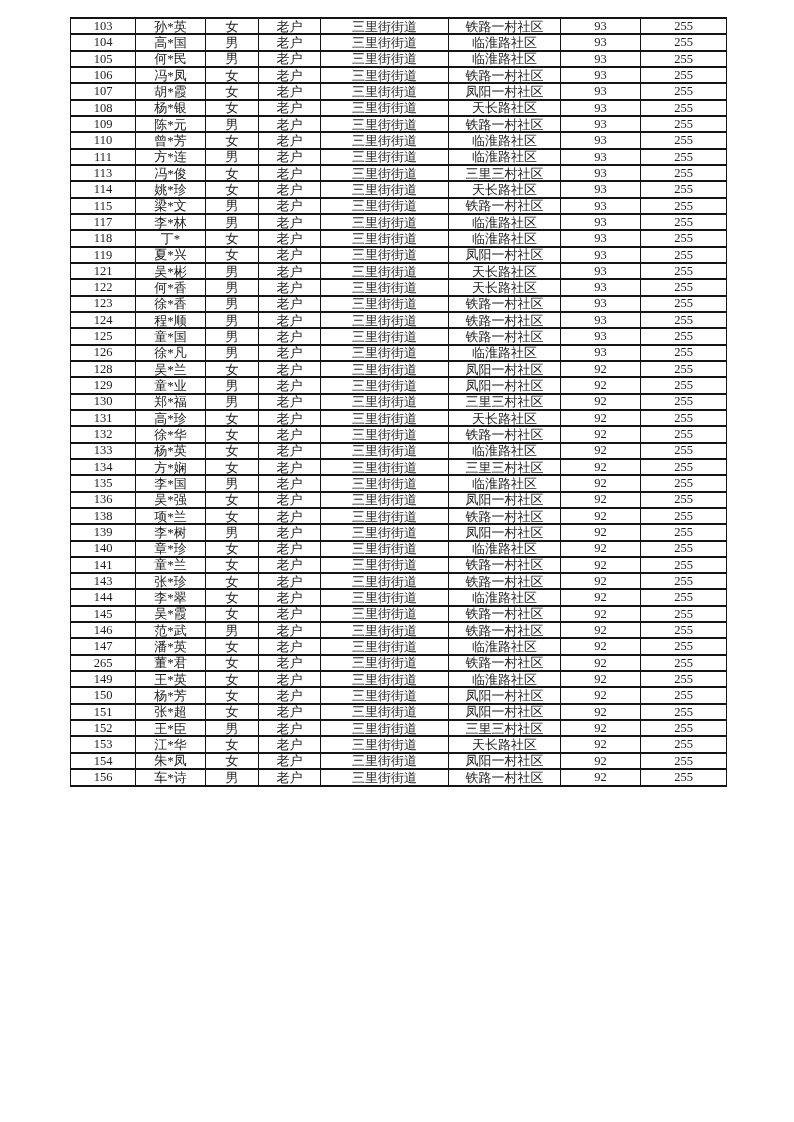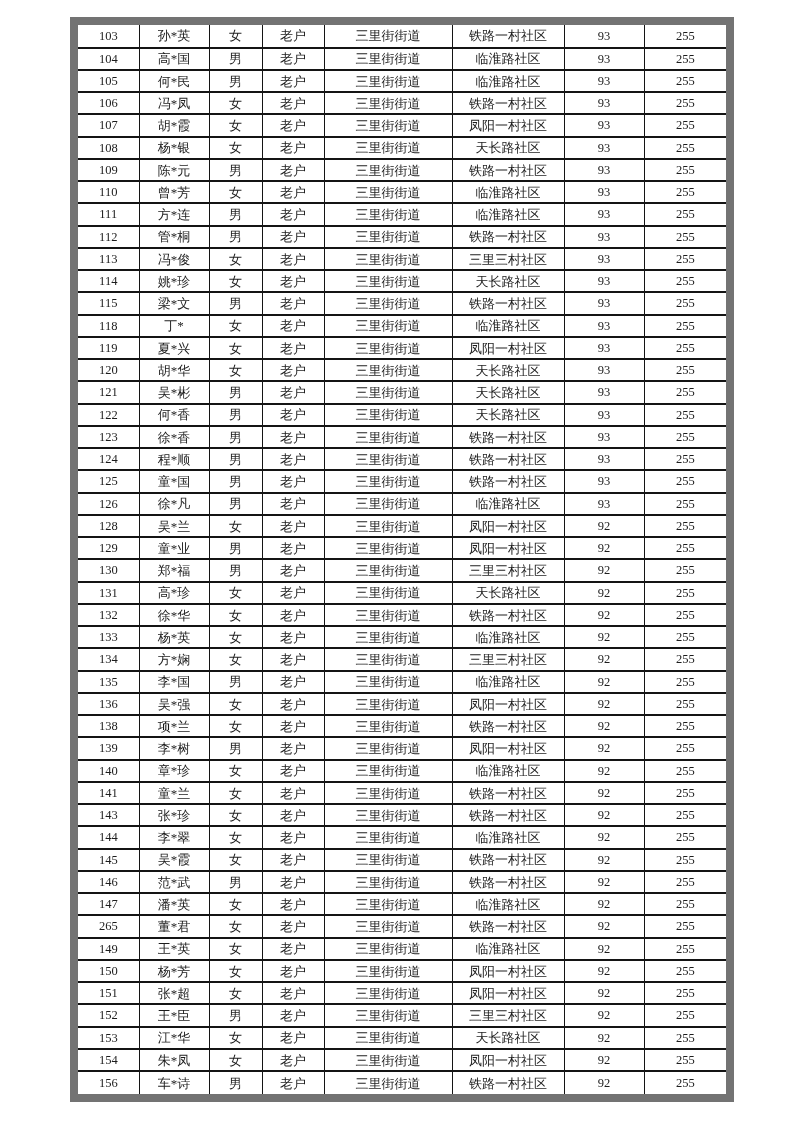--- a/index.html
+++ b/index.html
@@ -22,24 +22,24 @@
     top: 0;
     width: 794px;
     height: 1122px;
     background: #ffffff;
   }
   table.roster {
     position: absolute;
     left: 70px;
     top: 17px;
     width: 656px;
-    height: 1085px;
+    height: 770px;
     border-collapse: collapse;
     table-layout: fixed;
-    border: 8px solid #737373;
+    border: 1px solid #737373;
   }
   table.roster td {
     border-left: 1px solid #141414;
     border-right: 1px solid #141414;
     border-top: 2px solid #141414;
     border-bottom: 2px solid #141414;
     text-align: center;
     vertical-align: middle;
     font-size: 13px;
     line-height: 1;
@@ -152,30 +152,20 @@
           <td class="num">111</td>
           <td>方*连</td>
           <td>男</td>
           <td>老户</td>
           <td>三里街街道</td>
           <td>临淮路社区</td>
           <td class="num">93</td>
           <td class="num">255</td>
         </tr>
         <tr>
-          <td class="num">112</td>
-          <td>管*桐</td>
-          <td>男</td>
-          <td>老户</td>
-          <td>三里街街道</td>
-          <td>铁路一村社区</td>
-          <td class="num">93</td>
-          <td class="num">255</td>
-        </tr>
-        <tr>
           <td class="num">113</td>
           <td>冯*俊</td>
           <td>女</td>
           <td>老户</td>
           <td>三里街街道</td>
           <td>三里三村社区</td>
           <td class="num">93</td>
           <td class="num">255</td>
         </tr>
         <tr>
@@ -192,46 +182,46 @@
           <td class="num">115</td>
           <td>梁*文</td>
           <td>男</td>
           <td>老户</td>
           <td>三里街街道</td>
           <td>铁路一村社区</td>
           <td class="num">93</td>
           <td class="num">255</td>
         </tr>
         <tr>
+          <td class="num">117</td>
+          <td>李*林</td>
+          <td>男</td>
+          <td>老户</td>
+          <td>三里街街道</td>
+          <td>临淮路社区</td>
+          <td class="num">93</td>
+          <td class="num">255</td>
+        </tr>
+        <tr>
           <td class="num">118</td>
           <td>丁*</td>
           <td>女</td>
           <td>老户</td>
           <td>三里街街道</td>
           <td>临淮路社区</td>
           <td class="num">93</td>
           <td class="num">255</td>
         </tr>
         <tr>
           <td class="num">119</td>
           <td>夏*兴</td>
           <td>女</td>
           <td>老户</td>
           <td>三里街街道</td>
           <td>凤阳一村社区</td>
-          <td class="num">93</td>
-          <td class="num">255</td>
-        </tr>
-        <tr>
-          <td class="num">120</td>
-          <td>胡*华</td>
-          <td>女</td>
-          <td>老户</td>
-          <td>三里街街道</td>
-          <td>天长路社区</td>
           <td class="num">93</td>
           <td class="num">255</td>
         </tr>
         <tr>
           <td class="num">121</td>
           <td>吴*彬</td>
           <td>男</td>
           <td>老户</td>
           <td>三里街街道</td>
           <td>天长路社区</td>

